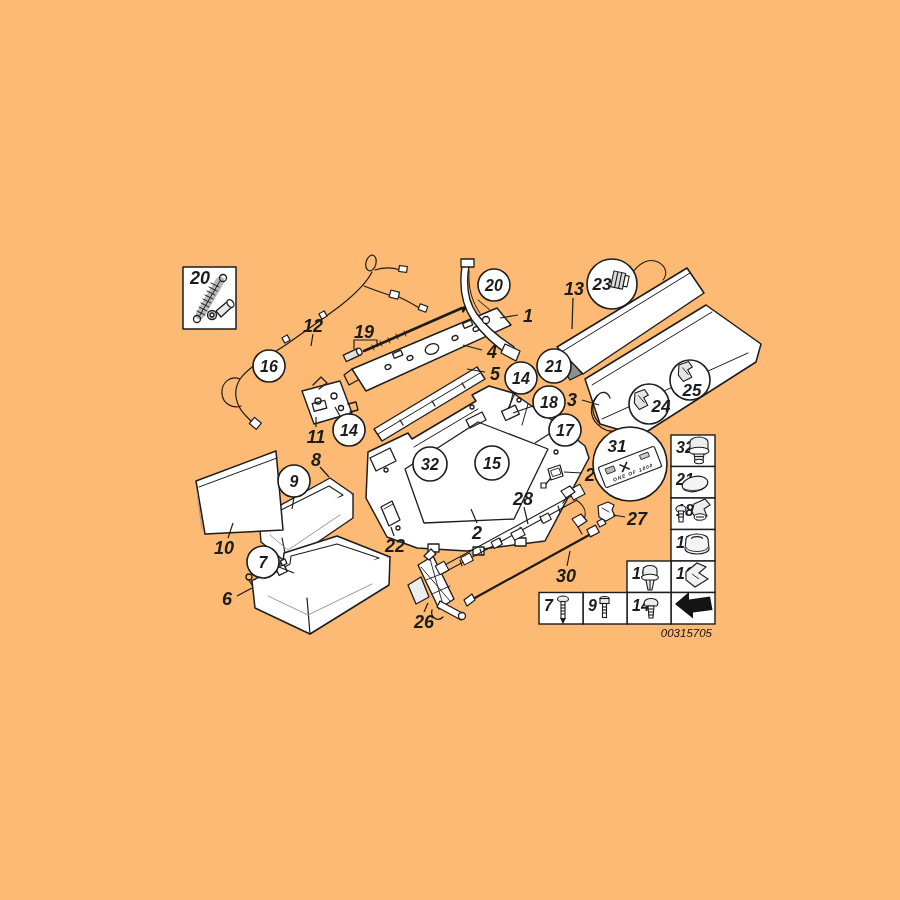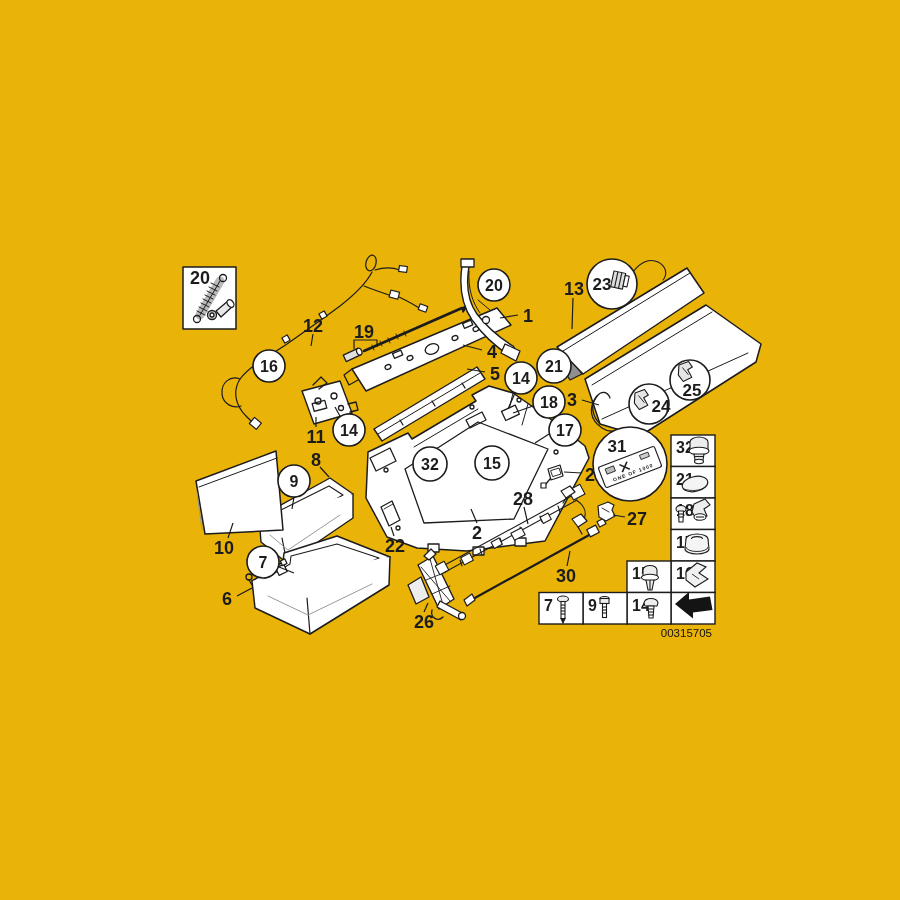--- a/index.html
+++ b/index.html
@@ -1,17 +1,17 @@
 <!DOCTYPE html>
 <html><head>
 <meta charset="utf-8">
 <style>
   html,body{margin:0;padding:0;background:#fff;}
-  .stage{position:relative;width:900px;height:900px;background:#eab308;overflow:hidden;
-         font-family:"Liberation Sans", sans-serif;}
+  .stage{position:relative;width:900px;height:900px;background:#fdba74;overflow:hidden;
+         font-family:"Liberation Sans", sans-serif;font-style:italic;}
   svg{position:absolute;left:0;top:0;}
   svg text{font-family:"Liberation Sans", sans-serif;}
 </style>
 </head>
 <body>
 
 <div class="stage">
 <svg id="diagram" width="900" height="900" viewBox="0 0 900 900">
 
   <g id="parts" stroke="#1c1c1c" stroke-width="1.3" fill="none" stroke-linejoin="round" stroke-linecap="round">

